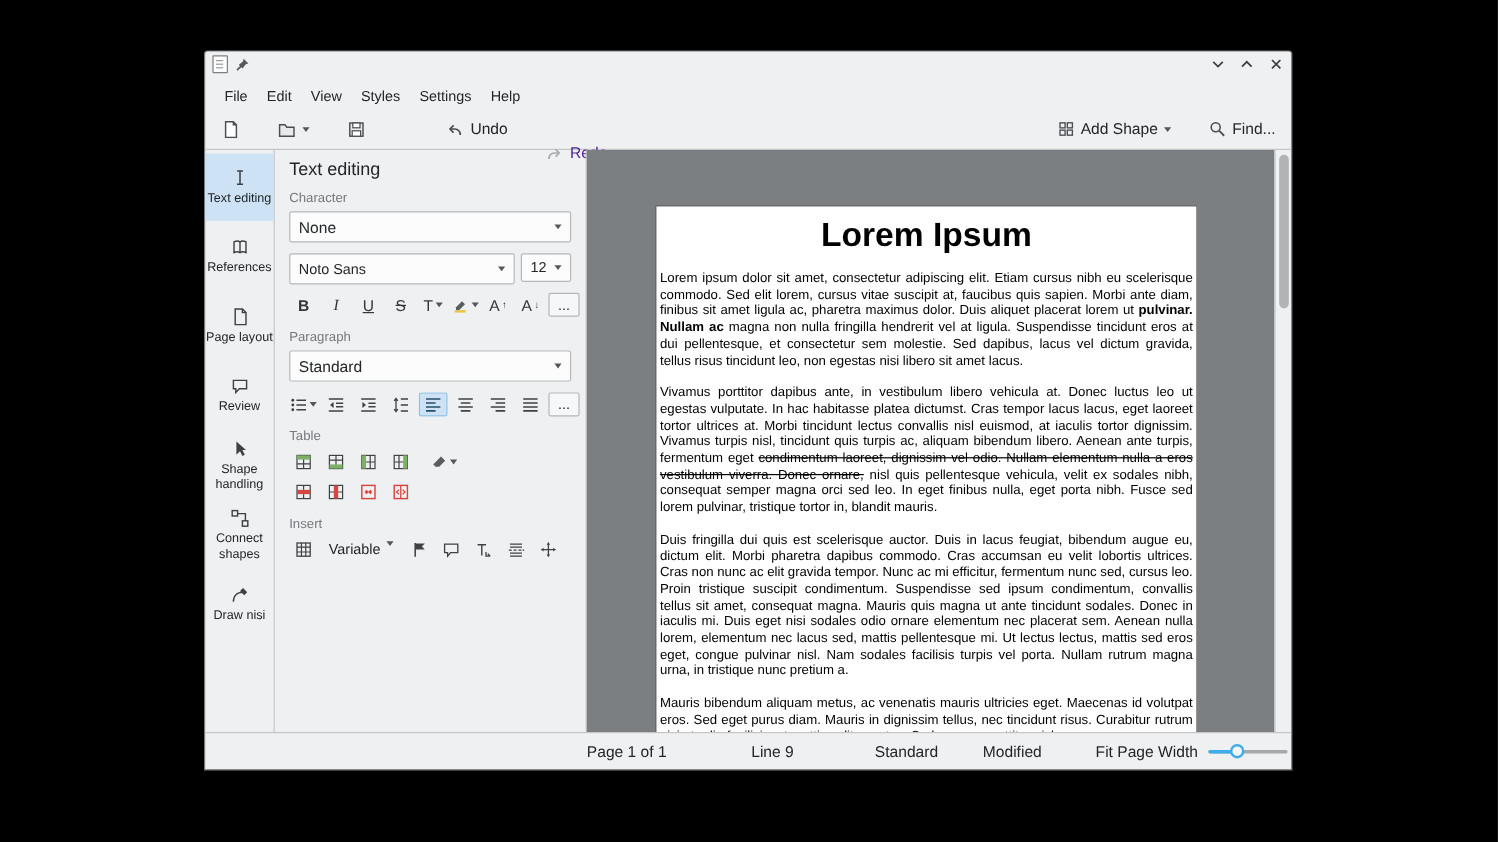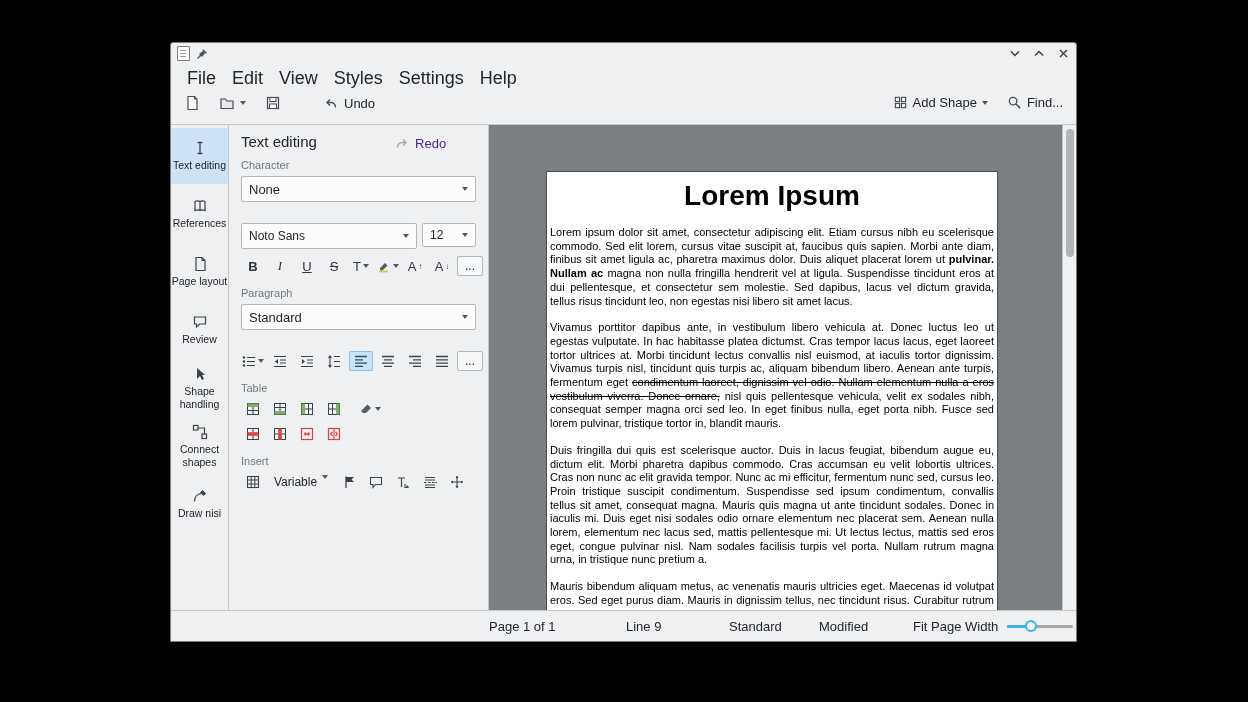--- a/index.html
+++ b/index.html
@@ -10,45 +10,45 @@
           border-radius:3px 3px 0 0;}
   
   .titlebar{height:21px;display:flex;align-items:center;padding:0 6px;position:relative;flex:0 0 auto;}
   .tb-left{display:flex;align-items:center;gap:6px;}
   .appicon{width:11px;height:13px;background:#fdfdfd;border:1px solid #7d7f82;border-radius:1px;position:relative;}
   .appicon::after{content:"";position:absolute;left:2px;top:3px;width:6px;height:1px;background:#9a9da0;box-shadow:0 3px 0 #9a9da0,0 6px 0 #9a9da0;}
   .tb-title{position:absolute;left:0;right:0;text-align:center;font-size:13px;color:#232629;}
   .tb-right{margin-left:auto;display:flex;align-items:center;gap:10px;z-index:2;}
   .winbtn{display:flex;align-items:center;justify-content:center;width:14px;height:14px;}
   
-  .menubar{height:27px;display:flex;align-items:flex-start;padding:0 8px;font-size:18px;flex:0 0 auto;}
+  .menubar{height:27px;display:flex;align-items:flex-end;padding:0 8px;font-size:12px;flex:0 0 auto;}
   .menu-item{padding:4px 8px;border-radius:2px;}
   
-  .toolbar{height:33px;display:flex;align-items:flex-start;padding:0 8px;gap:9px;border-bottom:1px solid #c4c6c8;flex:0 0 auto;}
+  .toolbar{height:33px;display:flex;align-items:center;padding:0 8px;gap:21px;border-bottom:1px solid #c4c6c8;flex:0 0 auto;}
   .tbtn{display:flex;align-items:center;gap:5px;padding:4px 5px;font-size:13px;border-radius:2px;}
   .tbtn.disabled{color:#4c1d95;margin-top:40px;}
   .tspacer{flex:1;}
   .chev{width:0;height:0;border-left:3.5px solid transparent;border-right:3.5px solid transparent;border-top:4px solid #55585a;display:inline-block;}
   
   .main{flex:1;display:flex;min-height:0;}
   .side-tabs{width:58px;border-right:1px solid #c4c6c8;display:flex;flex-direction:column;padding-top:2px;box-sizing:border-box;}
   .side-tab{height:56px;display:flex;flex-direction:column;align-items:center;justify-content:center;gap:3px;
             font-size:10.5px;text-align:center;line-height:1.15;color:#232629;margin:1px 0;}
   .side-tab.active{background:#cde2f4;}
   .side-tab svg{flex:0 0 auto;}
   
   .docker{width:260px;border-right:1px solid #c4c6c8;padding:8px 12px;box-sizing:border-box;overflow:hidden;}
   .docker-title{font-size:15px;margin:0 0 9px 0;}
   .section-label{font-size:11px;color:#75797c;margin:0 0 5px 0;}
   .select{height:24px;background:#fcfcfc;border:1px solid #b4b8ba;border-radius:2px;display:flex;
-          align-items:center;justify-content:space-between;padding:0 7px;font-size:13px;margin-bottom:21px;}
+          align-items:center;justify-content:space-between;padding:0 7px;font-size:13px;margin-bottom:9px;}
   .select.small{font-size:12px;}
   .font-row{display:flex;gap:5px;margin-bottom:7px;}
   .font-row .grow{flex:1;}
-  .spin{width:54px;box-sizing:border-box;text-align:center;}
+  .spin{width:42px;box-sizing:border-box;text-align:center;}
   .icon-row{display:flex;align-items:center;gap:3px;margin-bottom:11px;}
   .icon-row.tight{margin-bottom:5px;}
   .ibtn{min-width:22px;height:20px;display:flex;align-items:center;justify-content:center;border-radius:2px;
         font-size:13px;color:#34373a;gap:2px;padding:0 1px;}
   .ibtn.active{background:#cde2f4;box-shadow:inset 0 0 0 1px #8cc0e6;}
   .more-btn{margin-left:auto;border:1px solid #b4b8ba;border-radius:2px;height:18px;padding:0 7px;
             display:flex;align-items:center;font-size:12px;background:#f6f7f8;}
   .blet{font-weight:bold;}
   .ilet{font-style:italic;font-family:"Liberation Serif",serif;}
   .ulet{text-decoration:underline;}

